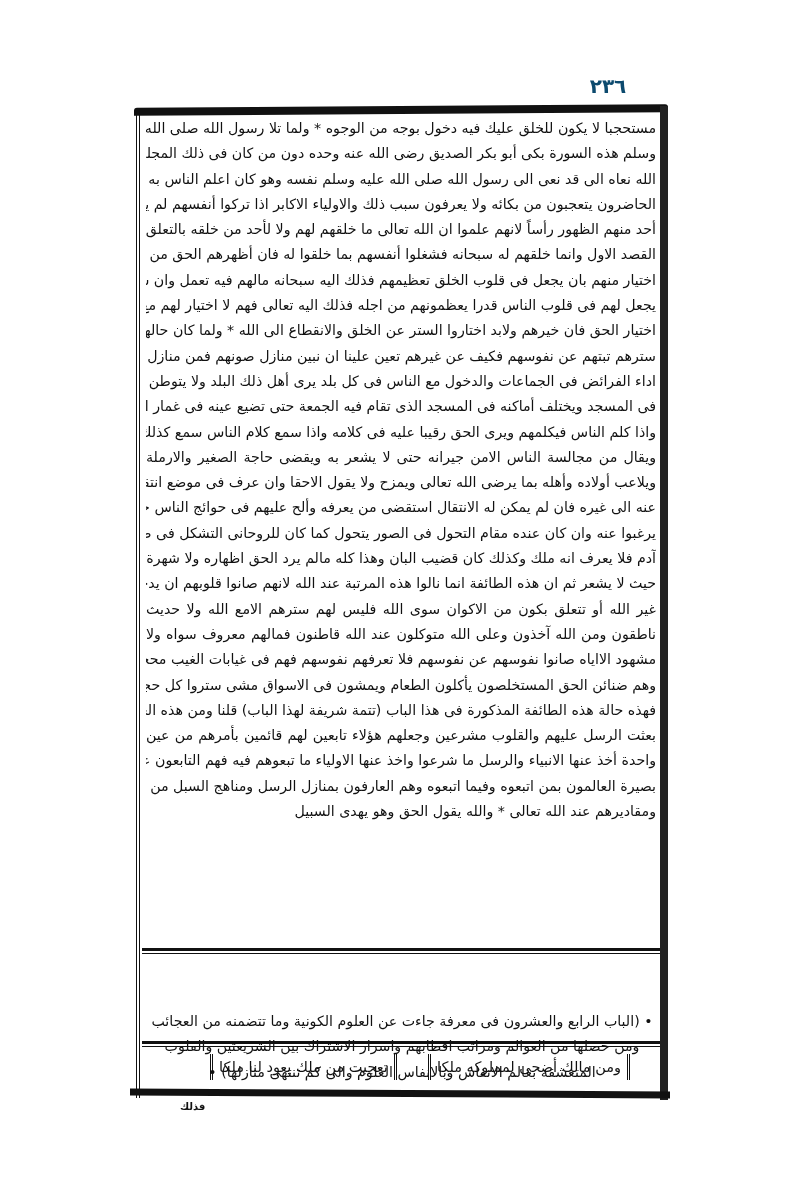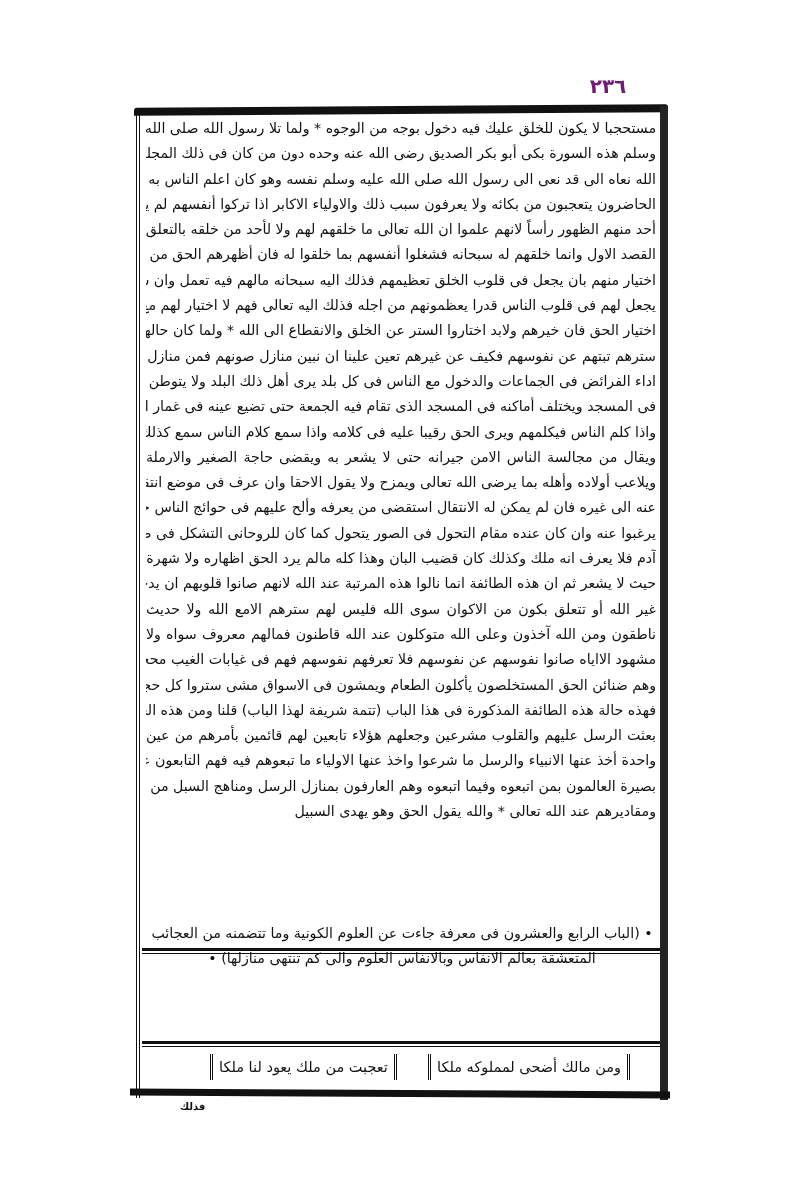--- a/index.html
+++ b/index.html
@@ -2,21 +2,21 @@
 <html><head>
 <meta charset="utf-8">
 <style>
   html, body { margin:0; padding:0; }
   body {
     width:800px; height:1196px; background:#ffffff; position:relative; overflow:hidden;
     font-family:"DejaVu Sans", sans-serif; color:#111;
   }
   .page-number {
     position:absolute; left:588px; top:74px; width:40px; text-align:center;
-    font-family:"DejaVu Sans", sans-serif; font-size:20px; font-weight:bold; color:#701a75;
+    font-family:"DejaVu Sans", sans-serif; font-size:20px; font-weight:bold; color:#0c4a6e;
     direction:rtl;
   }
   .frame {
     position:absolute; left:136px; top:108px; width:528px; height:990px;
     border-left:4px double #111; border-right:4px double #111;
     box-sizing:border-box;
   }
   .frame-top {
     position:absolute; left:134px; top:106px; width:534px; height:8px; background:#111;
     border-radius:3px 3px 0 0; transform:skewY(-0.4deg);
@@ -36,21 +36,21 @@
     height:25.3px; line-height:25.3px; font-size:14.2px; white-space:nowrap; overflow:hidden;
     text-align:justify; text-align-last:justify; font-family:"DejaVu Sans", sans-serif;
     letter-spacing:-0.2px;
   }
   .sep {
     position:absolute; left:142px; width:518px; height:0;
     border-top:3px solid #111;
   }
   .sep.thin { border-top:1.5px solid #111; }
   .heading {
-    position:absolute; left:150px; top:921px; width:504px; direction:rtl; text-align:center;
+    position:absolute; left:150px; top:1009px; width:504px; direction:rtl; text-align:center;
   }
   .heading .line { text-align:center; text-align-last:center; font-size:14.2px; }
   .verse {
     position:absolute; left:210px; top:1052px; width:420px; height:30px;
     display:flex; flex-direction:row-reverse; justify-content:space-between; align-items:center;
     direction:rtl;
   }
   .hemistich {
     font-size:14.5px; padding:0 6px; border-left:3px double #111; border-right:3px double #111;
     height:26px; line-height:26px; white-space:nowrap;
@@ -97,20 +97,21 @@
   <div class="line">واحدة أخذ عنها الانبياء والرسل ما شرعوا واخذ عنها الاولياء ما تبعوهم فيه فهم التابعون على</div>
   <div class="line">بصيرة العالمون بمن اتبعوه وفيما اتبعوه وهم العارفون بمنازل الرسل ومناهج السبل من الله</div>
   <div class="line" style="text-align-last:right;">ومقاديرهم عند الله تعالى * والله يقول الحق وهو يهدى السبيل</div>
 </div>
 
 <div class="sep" style="top:948px;"></div>
 <div class="sep thin" style="top:953px;"></div>
 
 <div class="heading">
   <div class="line">• (الباب الرابع والعشرون فى معرفة جاءت عن العلوم الكونية وما تتضمنه من العجائب</div>
+  <div class="line">ومن حصلها من العوالم ومراتب اقطابهم واسرار الاشتراك بين الشريعتين والقلوب</div>
   <div class="line">المتعشقة بعالم الانفاس وبالانفاس العلوم والى كم تنتهى منازلها) •</div>
 </div>
 
 <div class="sep" style="top:1041px;"></div>
 <div class="sep thin" style="top:1046px;"></div>
 
 <div class="verse">
   <span class="hemistich">تعجبت من ملك يعود لنا ملكا</span>
   <span class="hemistich">ومن مالك أضحى لمملوكه ملكا</span>
 </div>

